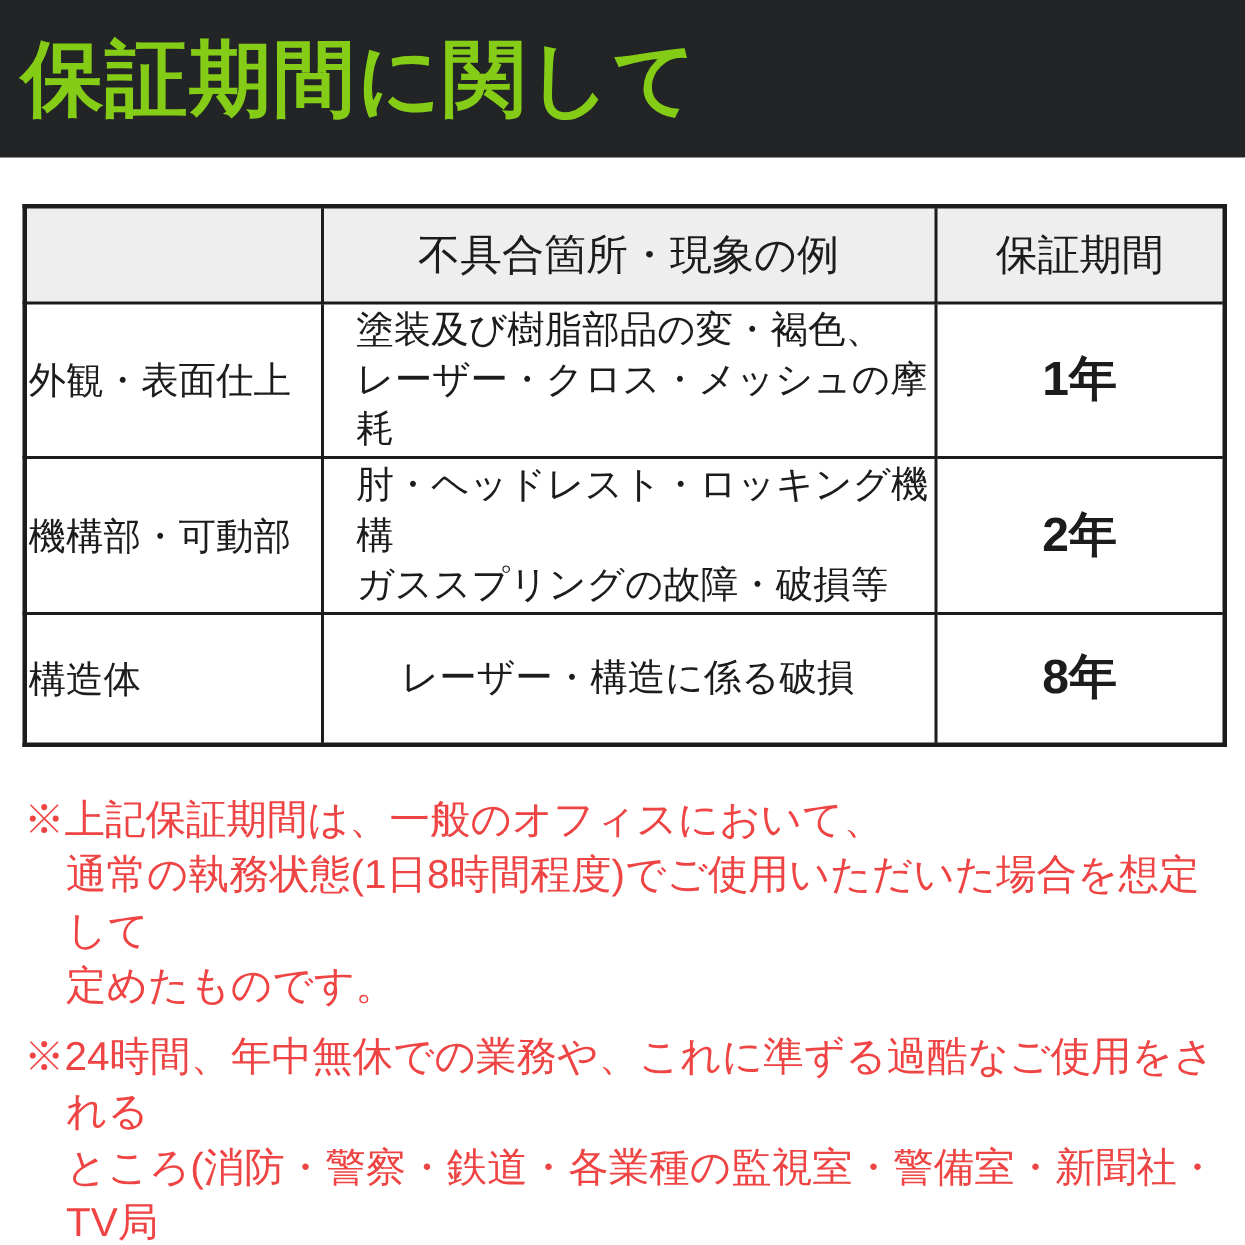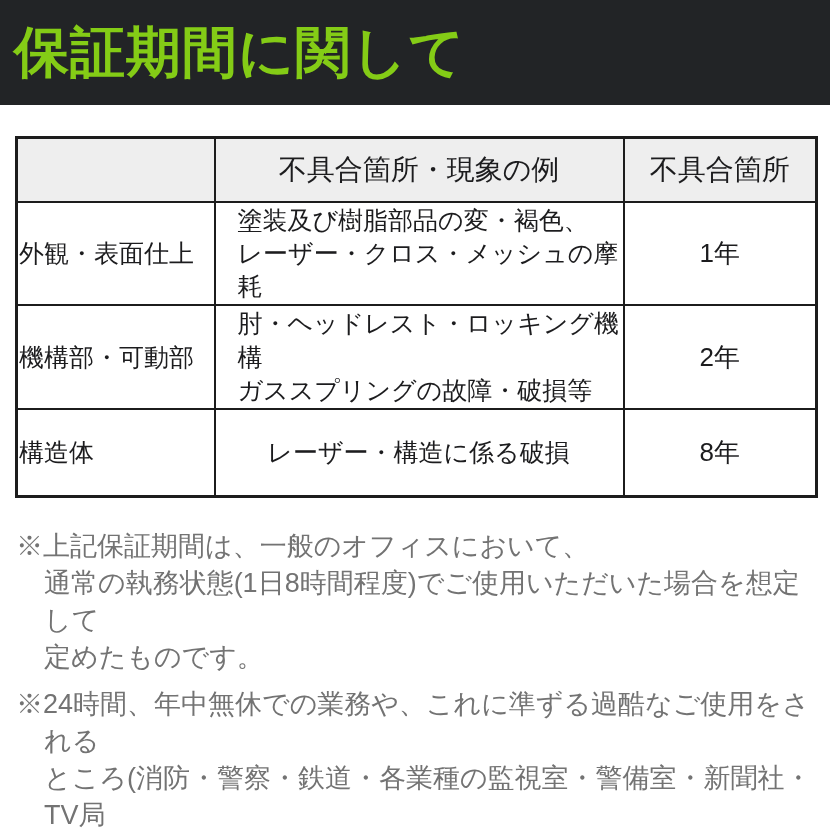--- a/index.html
+++ b/index.html
@@ -67,37 +67,37 @@
     font-weight: 500;
     line-height: 1.33;
     white-space: pre-line;
   }
   td.cell-example.centered {
     text-align: center;
     padding-left: 0;
   }
   td.cell-period {
     text-align: center;
-    font-size: 26px;
-    font-weight: 400;
+    font-size: 32px;
+    font-weight: 700;
   }
 
   
   .notes {
     margin: 30px 12px 0 16px;
   }
   .notes p {
     margin: 0 0 10px 0;
     font-size: 27px;
     font-weight: 500;
     line-height: 37px;
     white-space: pre-line;
     padding-left: 28px;
     text-indent: -28px;
-    color: #737373;
+    color: #ef4444;
   }
 </style>
 </head>
 <body>
 
 <div class="page">
 
   <div class="banner">
     <h1>保証期間に関して</h1>
   </div>
@@ -105,21 +105,21 @@
   <table class="warranty">
     <colgroup>
       <col style="width:198px">
       <col style="width:409px">
       <col style="width:193px">
     </colgroup>
     <thead>
       <tr>
         <th></th>
         <th>不具合箇所・現象の例</th>
-        <th>不具合箇所</th>
+        <th>保証期間</th>
       </tr>
     </thead>
     <tbody>
       <tr class="row-tall">
         <td class="cell-category">外観・表面仕上</td>
         <td class="cell-example">塗装及び樹脂部品の変・褐色、
 レーザー・クロス・メッシュの摩耗</td>
         <td class="cell-period">1年</td>
       </tr>
       <tr class="row-tall">

